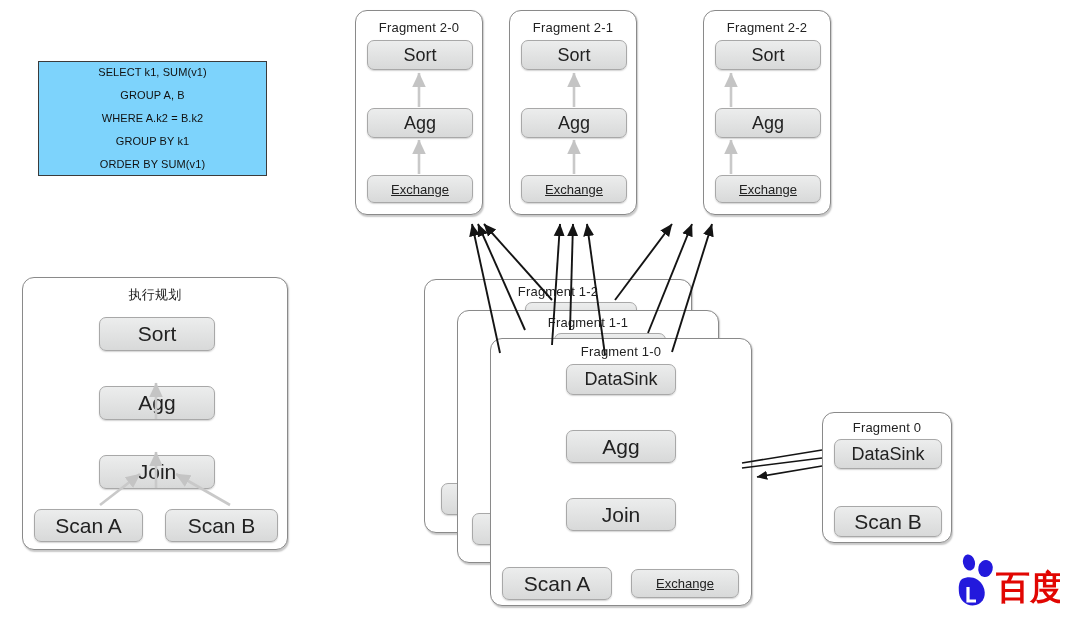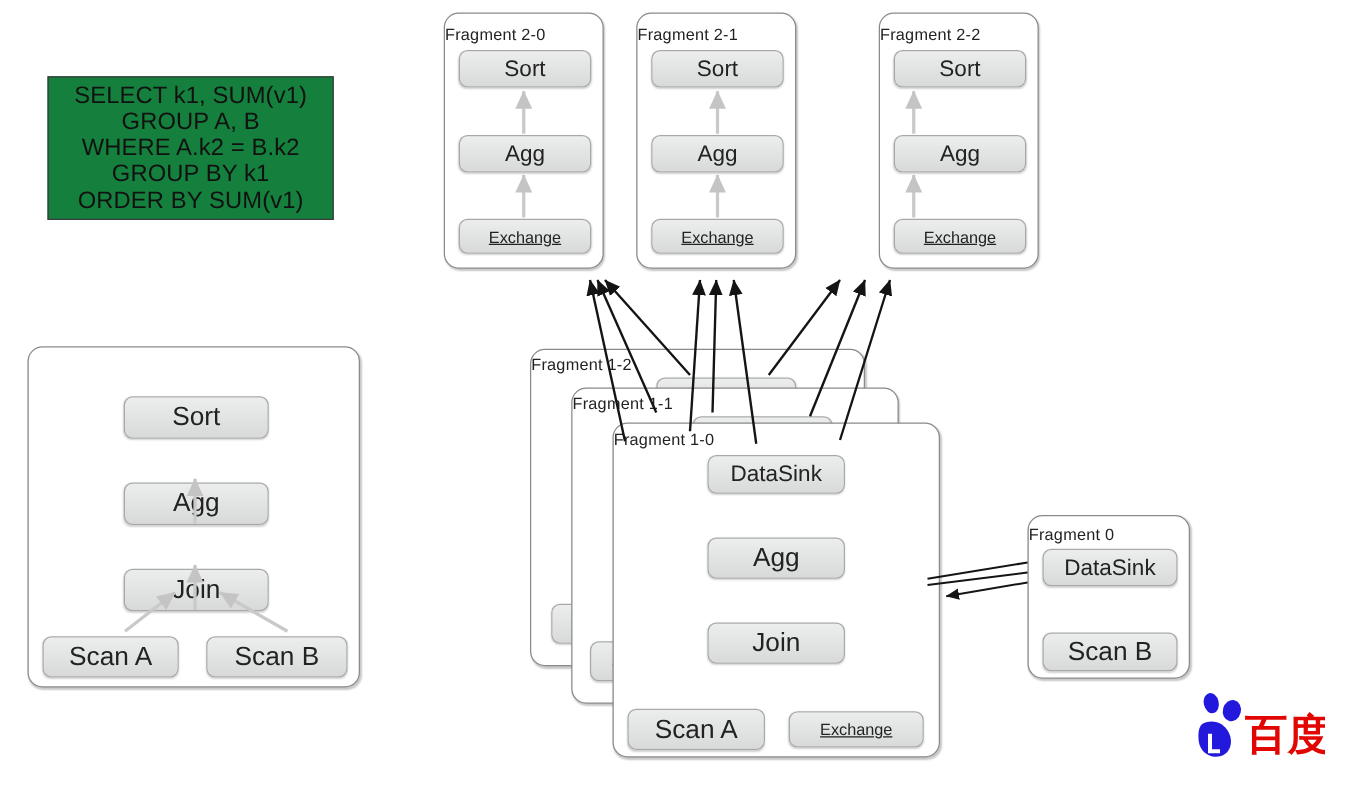--- a/index.html
+++ b/index.html
@@ -19,45 +19,46 @@
     left: 0; top: 0;
     width: 1080px;
     height: 637px;
   }
   
   .sql-box {
     position: absolute;
     left: 38px; top: 61px;
     width: 229px; height: 115px;
     border: 1.5px solid #3b3b3b;
-    background: #15803d;
+    background: #7dd3fc;
     box-sizing: border-box;
     display: flex;
     flex-direction: column;
     align-items: center;
-    justify-content: center;
-    font-size: 19px;
+    justify-content: space-between;
+    font-size: 11px;
     color: #111;
     line-height: 21px;
     letter-spacing: 0.1px;
   }
   .sql-line { white-space: pre; }
 
   
   .card {
     position: absolute;
     background: #ffffff;
     border: 1.4px solid #8a8a8a;
     border-radius: 12px;
     box-sizing: border-box;
     box-shadow: 1px 1.5px 1.5px rgba(0,0,0,0.22);
   }
   .card-title {
     position: absolute;
     left: 0; right: 0;
+    text-align: center;
     font-size: 13px;
     color: #222;
     letter-spacing: 0.2px;
   }
 
   
   .node {
     position: absolute;
     box-sizing: border-box;
     border: 1.2px solid #a8a8a8;
@@ -99,20 +100,21 @@
 
   <div class="sql-box">
     <div class="sql-line">SELECT k1, SUM(v1)</div>
     <div class="sql-line">GROUP A, B</div>
     <div class="sql-line">WHERE A.k2 = B.k2</div>
     <div class="sql-line">GROUP BY k1</div>
     <div class="sql-line">ORDER BY SUM(v1)</div>
   </div>
 
   <div class="card" style="left:22px; top:277px; width:266px; height:273px;">
+    <div class="card-title" style="top:8px;">执行规划</div>
     <div class="node n-lg" style="left:76px; top:39px; width:116px; height:34px;">Sort</div>
     <div class="node n-lg" style="left:76px; top:108px; width:116px; height:34px;">Agg</div>
     <div class="node n-lg" style="left:76px; top:177px; width:116px; height:34px;">Join</div>
     <div class="node n-lg" style="left:11px; top:231px; width:109px; height:33px;">Scan A</div>
     <div class="node n-lg" style="left:142px; top:231px; width:113px; height:33px;">Scan B</div>
   </div>
 
   <div class="card" style="left:355px; top:10px; width:128px; height:205px;">
     <div class="card-title" style="top:9px;">Fragment 2-0</div>
     <div class="node n-md" style="left:11px; top:29px; width:106px; height:30px;">Sort</div>

